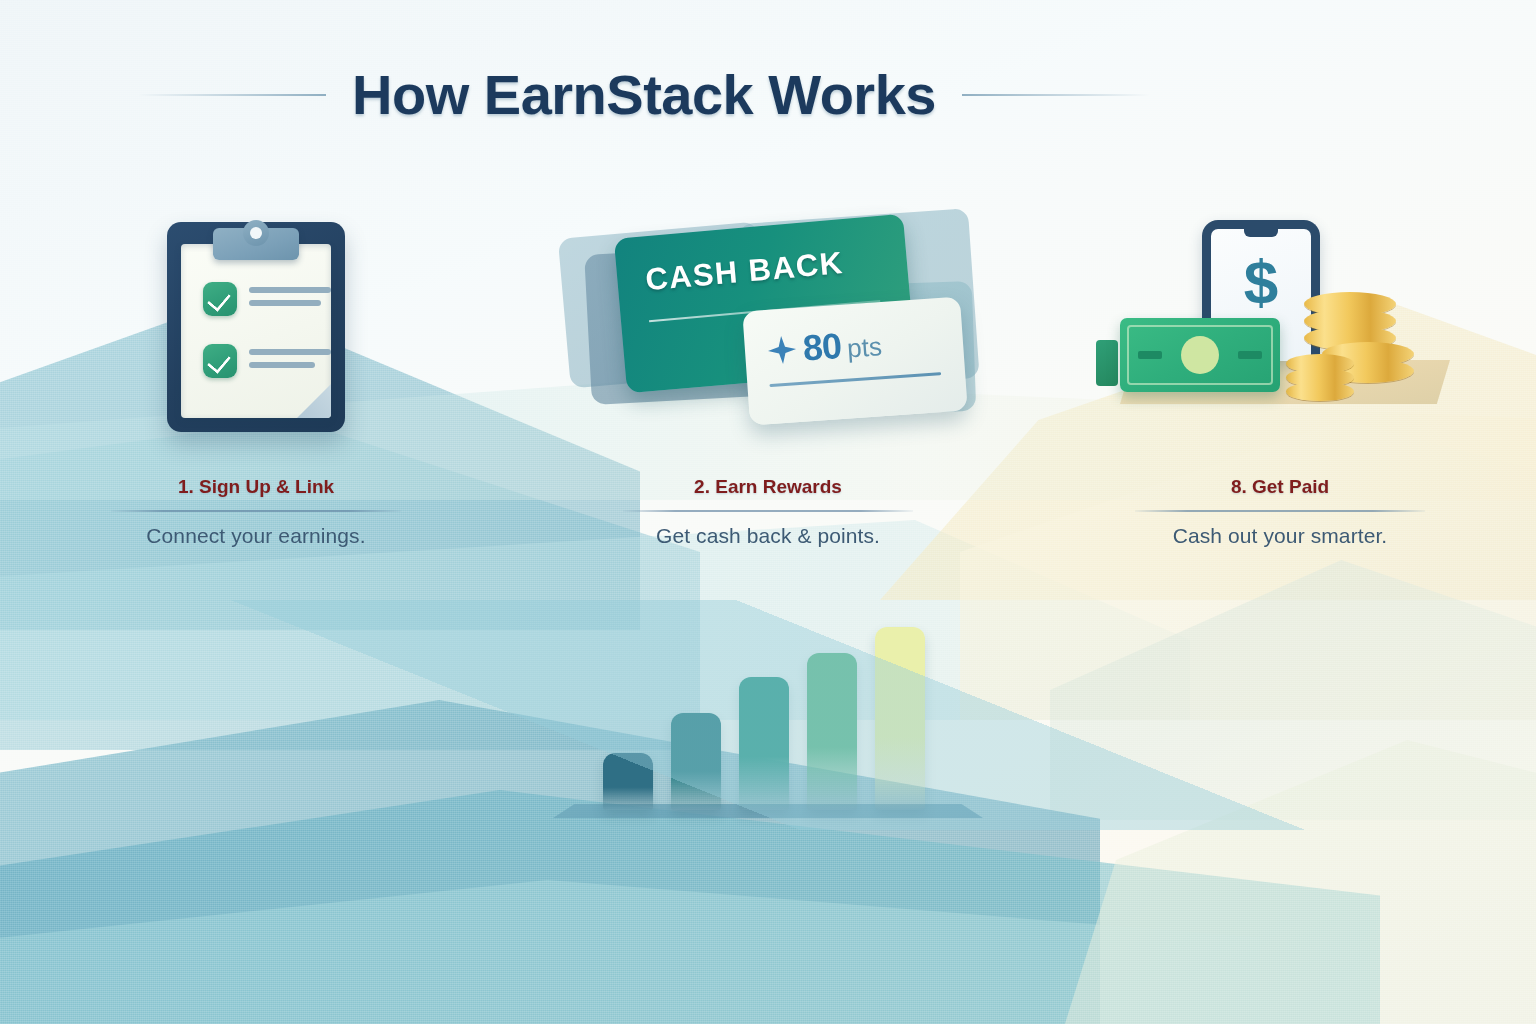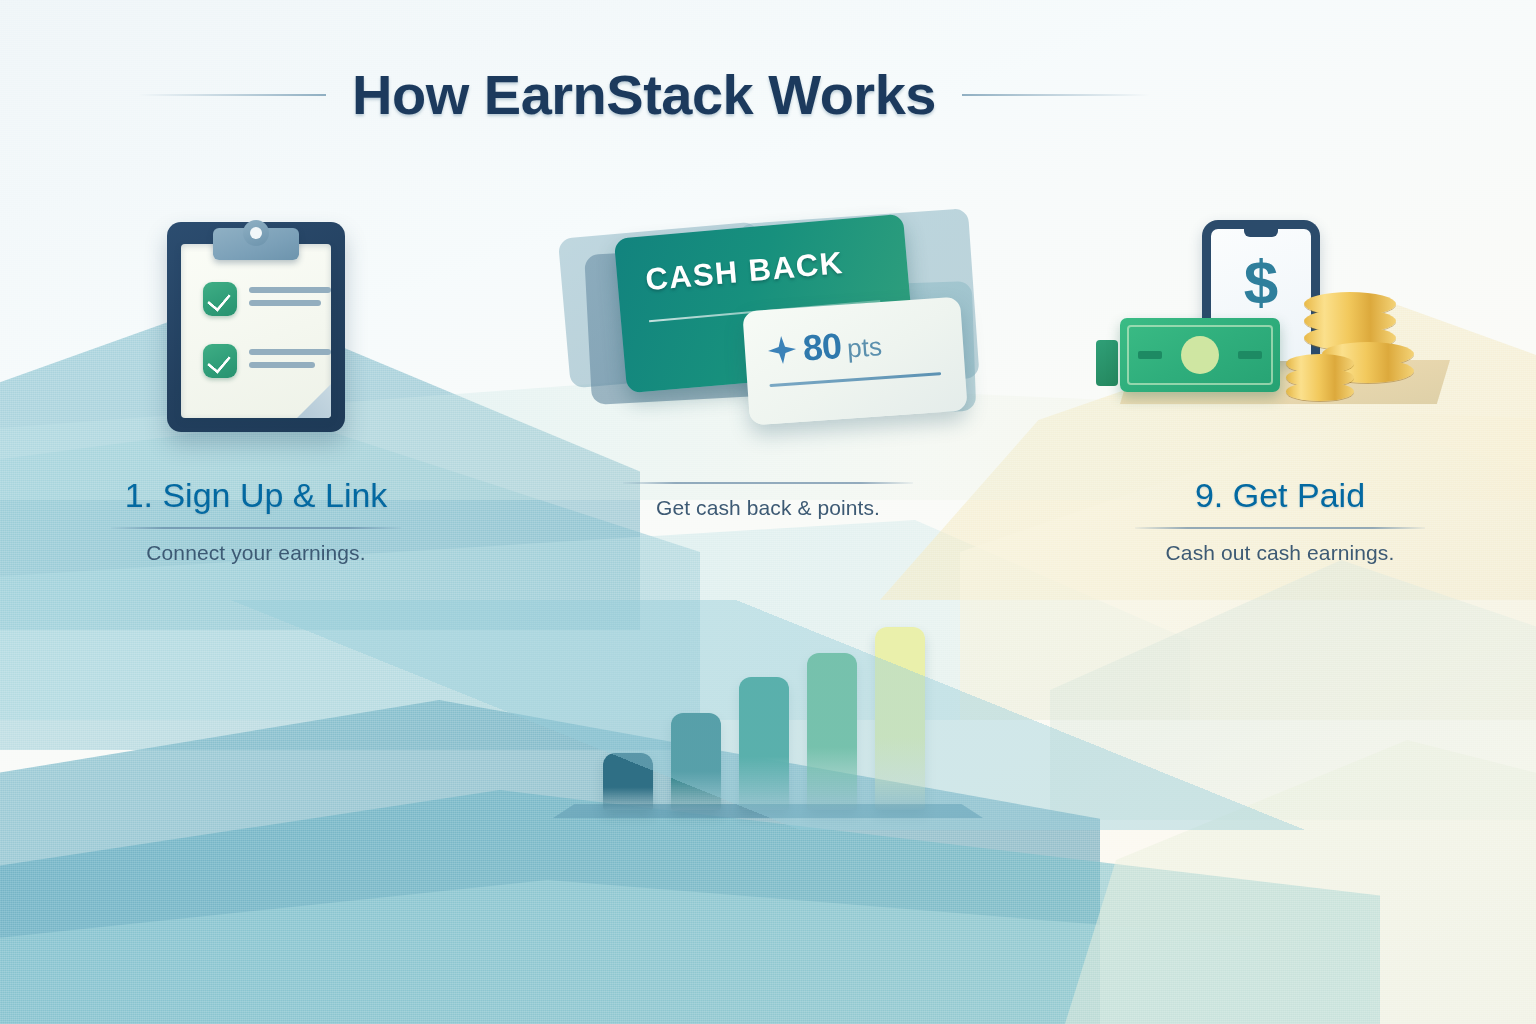--- a/index.html
+++ b/index.html
@@ -32,21 +32,21 @@
     font-size:56px;font-weight:700;letter-spacing:-.5px;
     color:#1c3a5d;white-space:nowrap;
     text-shadow:0 2px 3px rgba(120,150,170,.45);
   }
 
   
   .steps{position:absolute;top:200px;left:0;width:1536px;height:400px;
     display:flex;}
   .step{position:relative;flex:1;display:flex;flex-direction:column;align-items:center;}
   .art{position:relative;width:100%;height:270px;}
-  .step-title{font-size:34px;font-weight:400;color:#0369a1;
+  .step-title{font-size:19px;font-weight:700;color:#7f1d1d;
     text-shadow:0 1px 2px rgba(130,160,180,.4);margin-top:6px;}
   .step-rule{height:2px;width:290px;margin:12px 0 12px 0;
     background:linear-gradient(to right,rgba(120,155,180,.08),rgba(95,130,160,.65) 18%,rgba(95,130,160,.65) 82%,rgba(120,155,180,.08));}
   .step-sub{font-size:21px;color:#3d5a74;letter-spacing:.1px;}
 
   
   .cb{position:absolute;left:50%;top:22px;transform:translateX(-50%);width:178px;height:210px;}
   .cb-board{position:absolute;inset:0;border-radius:14px;
     background:linear-gradient(150deg,#2c4d70 0%,#23405f 55%,#1e3a57 100%);
     box-shadow:0 12px 22px rgba(40,70,95,.26);}
@@ -253,20 +253,21 @@
               <svg class="spark" viewBox="0 0 32 32">
                 <path d="M16 1 L19.4 12.6 L31 16 L19.4 19.4 L16 31 L12.6 19.4 L1 16 L12.6 12.6 Z" fill="#3b82b8"></path>
               </svg>
               <span class="pts-num">80</span>
               <span class="pts-unit">pts</span>
             </div>
             <div class="pts-rule"></div>
           </div>
         </div>
       </div>
+      <div class="step-title">2. Earn Rewards</div>
       <div class="step-rule"></div>
       <div class="step-sub">Get cash back &amp; points.</div>
     </div>
 
     <div class="step">
       <div class="art">
         <div class="payout">
           <div class="ledge"></div>
 
           <div class="phone">
@@ -291,23 +292,23 @@
 
           <div class="bill-edge"></div>
           <div class="bill">
             <div class="bill-inner"></div>
             <div class="bill-oval"></div>
             <div class="bill-dash" style="left:18px;"></div>
             <div class="bill-dash" style="right:18px;"></div>
           </div>
         </div>
       </div>
-      <div class="step-title">9. Get Paid</div>
+      <div class="step-title">8. Get Paid</div>
       <div class="step-rule"></div>
-      <div class="step-sub">Cash out cash earnings.</div>
+      <div class="step-sub">Cash out your smarter.</div>
     </div>
 
   </div>
 
   <div class="chartwrap">
     <div class="chart-base"></div>
     <div class="chart" id="chart">
         <div class="bar" style="height: 28.3333%; background: linear-gradient(rgb(47, 111, 133) 0%, rgb(47, 111, 133) 60%, rgba(0, 0, 0, 0.06) 100%);"></div>
         <div class="bar" style="height: 48.3333%; background: linear-gradient(rgb(42, 127, 134) 0%, rgb(42, 127, 134) 60%, rgba(0, 0, 0, 0.06) 100%);"></div>
         <div class="bar" style="height: 66.6667%; background: linear-gradient(rgb(46, 155, 139) 0%, rgb(46, 155, 139) 60%, rgba(0, 0, 0, 0.06) 100%);"></div>

